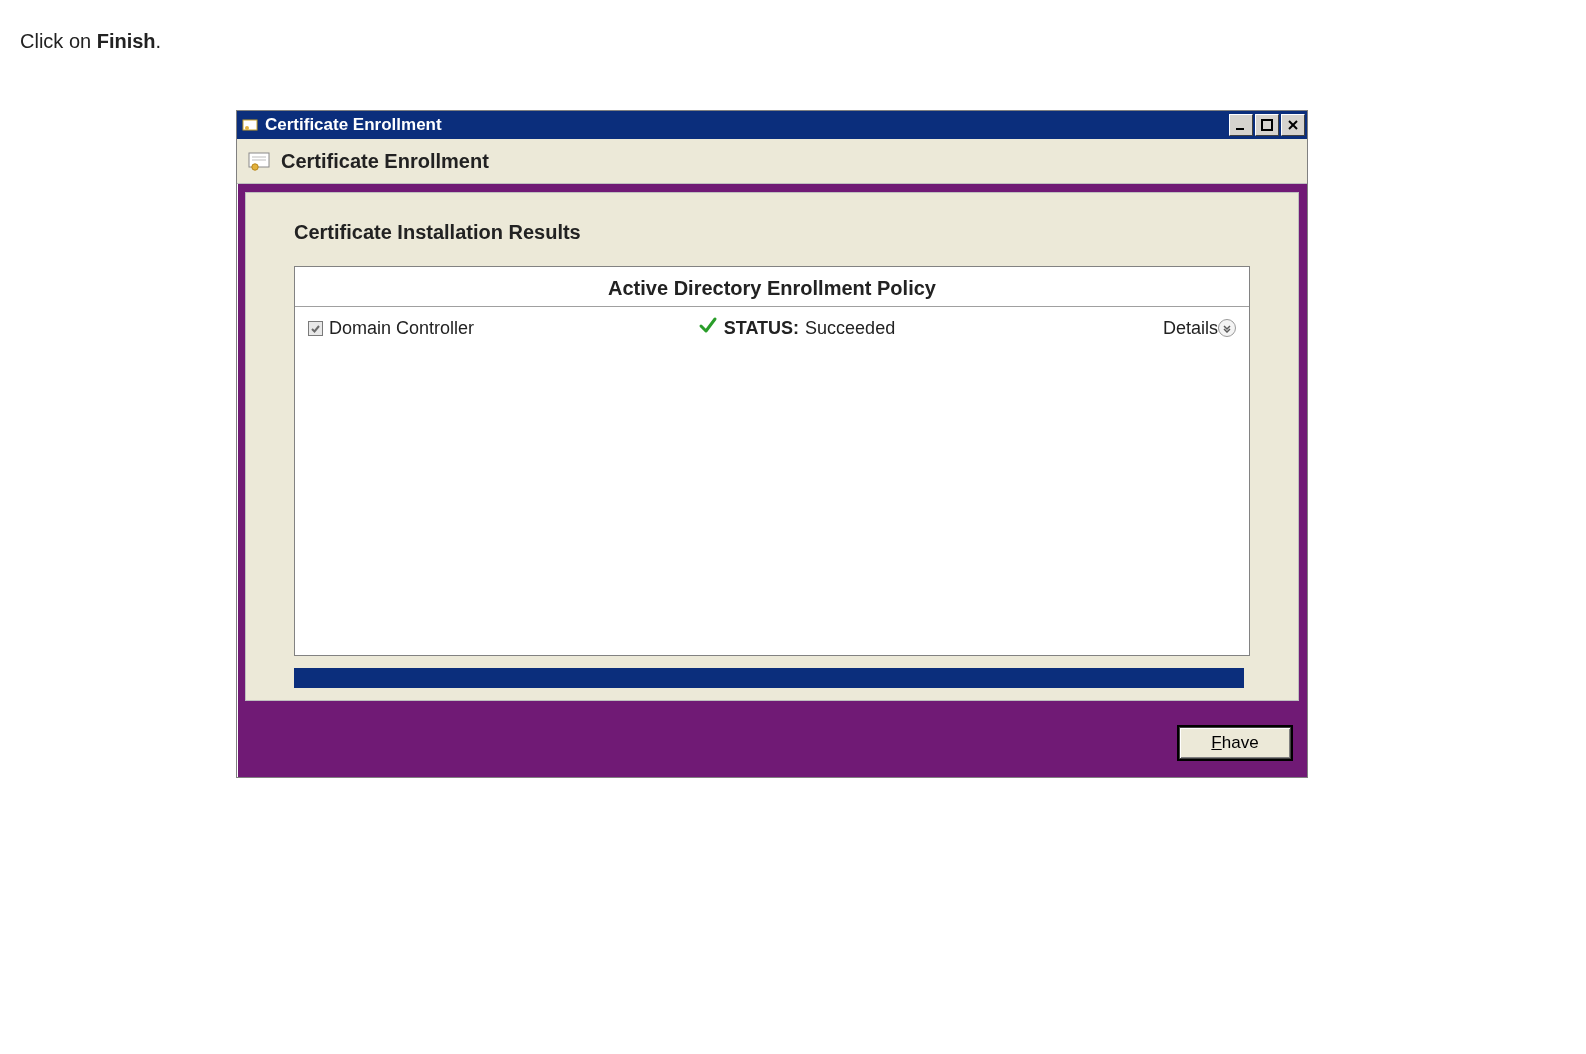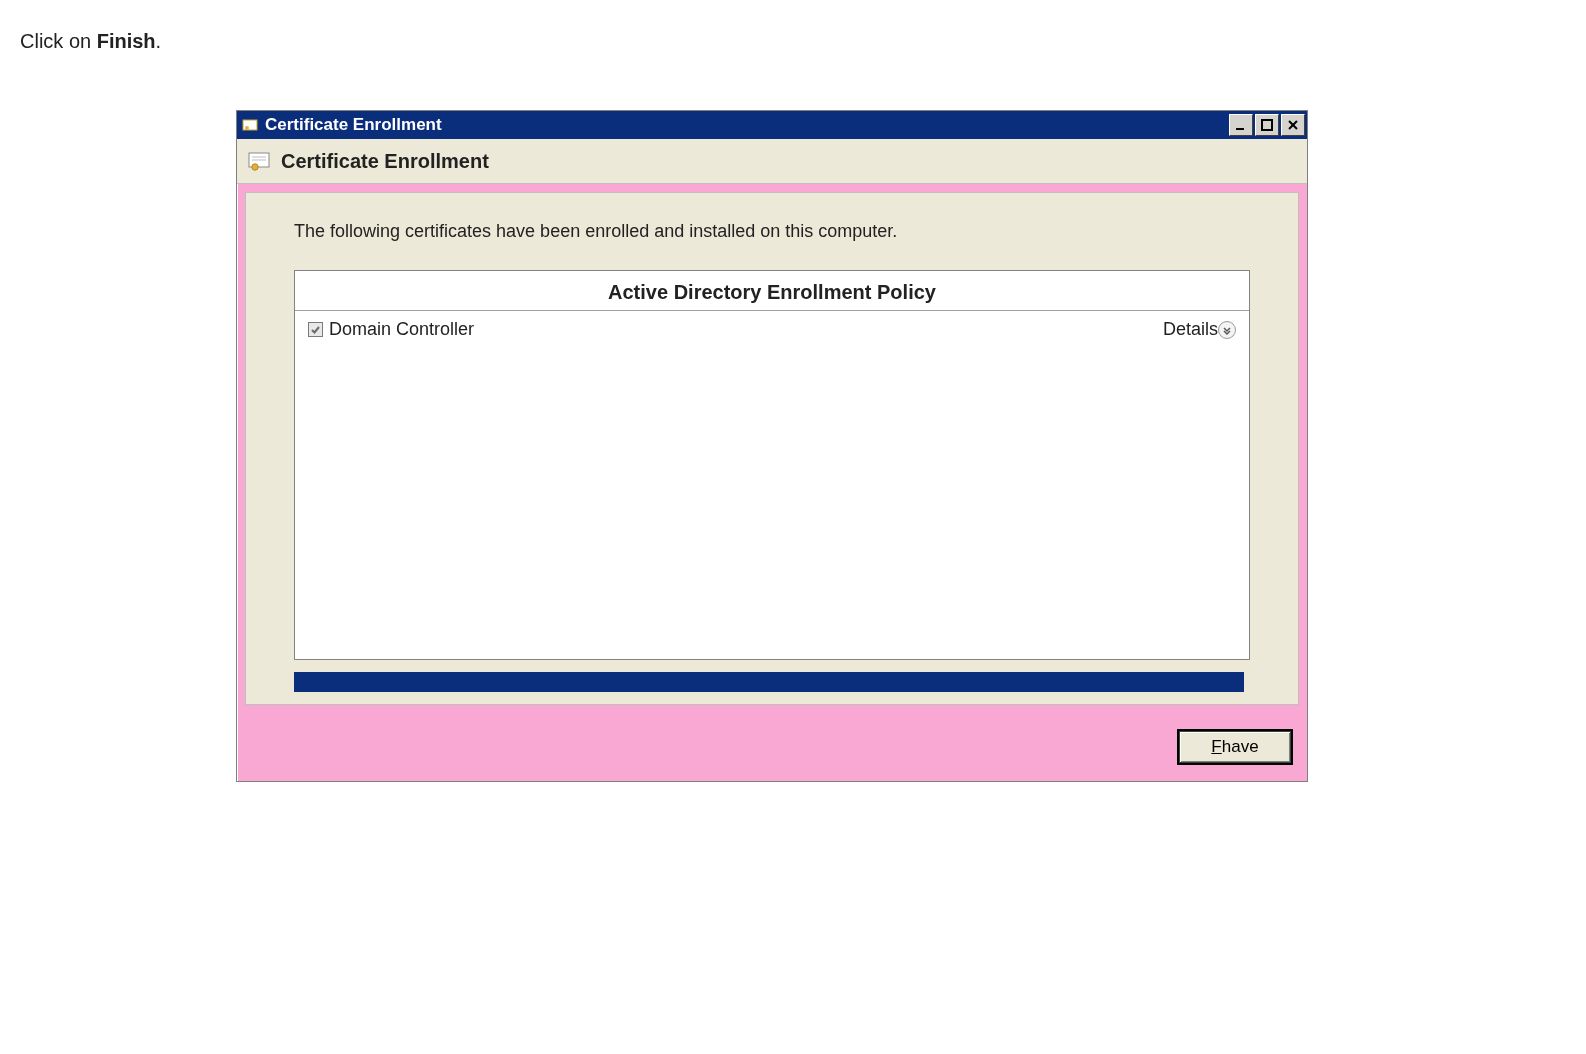--- a/index.html
+++ b/index.html
@@ -19,21 +19,21 @@
     top: 30px;
     left: 20px;
     font-size: 20px;
   }
   .instruction b { font-weight: 700; }
   .window {
     position: absolute;
     top: 110px;
     left: 236px;
     width: 1072px;
-    background: #f9a8d4;
+    background: #701a75;
     border: 1px solid #808080;
     box-shadow: 1px 1px 0 #fff inset;
   }
   .titlebar {
     height: 28px;
     background: linear-gradient(to bottom, #0b2e7c, #0b2e7c);
     display: flex;
     align-items: center;
     color: #fff;
     font-weight: 700;
@@ -224,33 +224,42 @@
         <rect x="2" y="4" width="20" height="14" fill="#fff" stroke="#8a8a8a"></rect>
         <line x1="5" y1="8" x2="19" y2="8" stroke="#bdbdbd"></line>
         <line x1="5" y1="11" x2="19" y2="11" stroke="#bdbdbd"></line>
         <circle cx="8" cy="18" r="3.2" fill="#e2b13c" stroke="#b8861b"></circle>
       </svg>
     </span>
     <span class="wizard-header-title">Certificate Enrollment</span>
   </div>
 
   <div class="inner-panel">
-    <div class="section-desc">The following certificates have been enrolled and installed on this computer.</div>
+    <div class="section-heading">Certificate Installation Results</div>
 
     <div class="policy-box">
       <div class="policy-title">Active Directory Enrollment Policy</div>
       <div class="policy-row">
         <div class="left">
           <span class="chk">
             <svg width="11" height="11" viewBox="0 0 11 11">
                 <polyline points="2,6 4.5,8.5 9,3" fill="none" stroke="#6b6b6b" stroke-width="2"></polyline>
               </svg>
           </span>
           <span>Domain Controller</span>
         </div>
+        <div class="mid">
+          <span class="checkmark">
+            <svg width="20" height="20" viewBox="0 0 20 20">
+                <polyline points="3,11 8,16 17,4" fill="none" stroke="#2a9d2a" stroke-width="3" stroke-linecap="round" stroke-linejoin="round"></polyline>
+              </svg>
+          </span>
+          <span class="status-label">STATUS:</span>
+          <span>Succeeded</span>
+        </div>
         <div class="right">
           <span>Details</span>
           <span class="details-chevron">
             <svg width="10" height="10" viewBox="0 0 10 10">
                 <polyline points="2,3 5,6 8,3" fill="none" stroke="#5a5a5a" stroke-width="1.5"></polyline>
                 <polyline points="2,6 5,9 8,6" fill="none" stroke="#5a5a5a" stroke-width="1.5"></polyline>
               </svg>
           </span>
         </div>
       </div>

